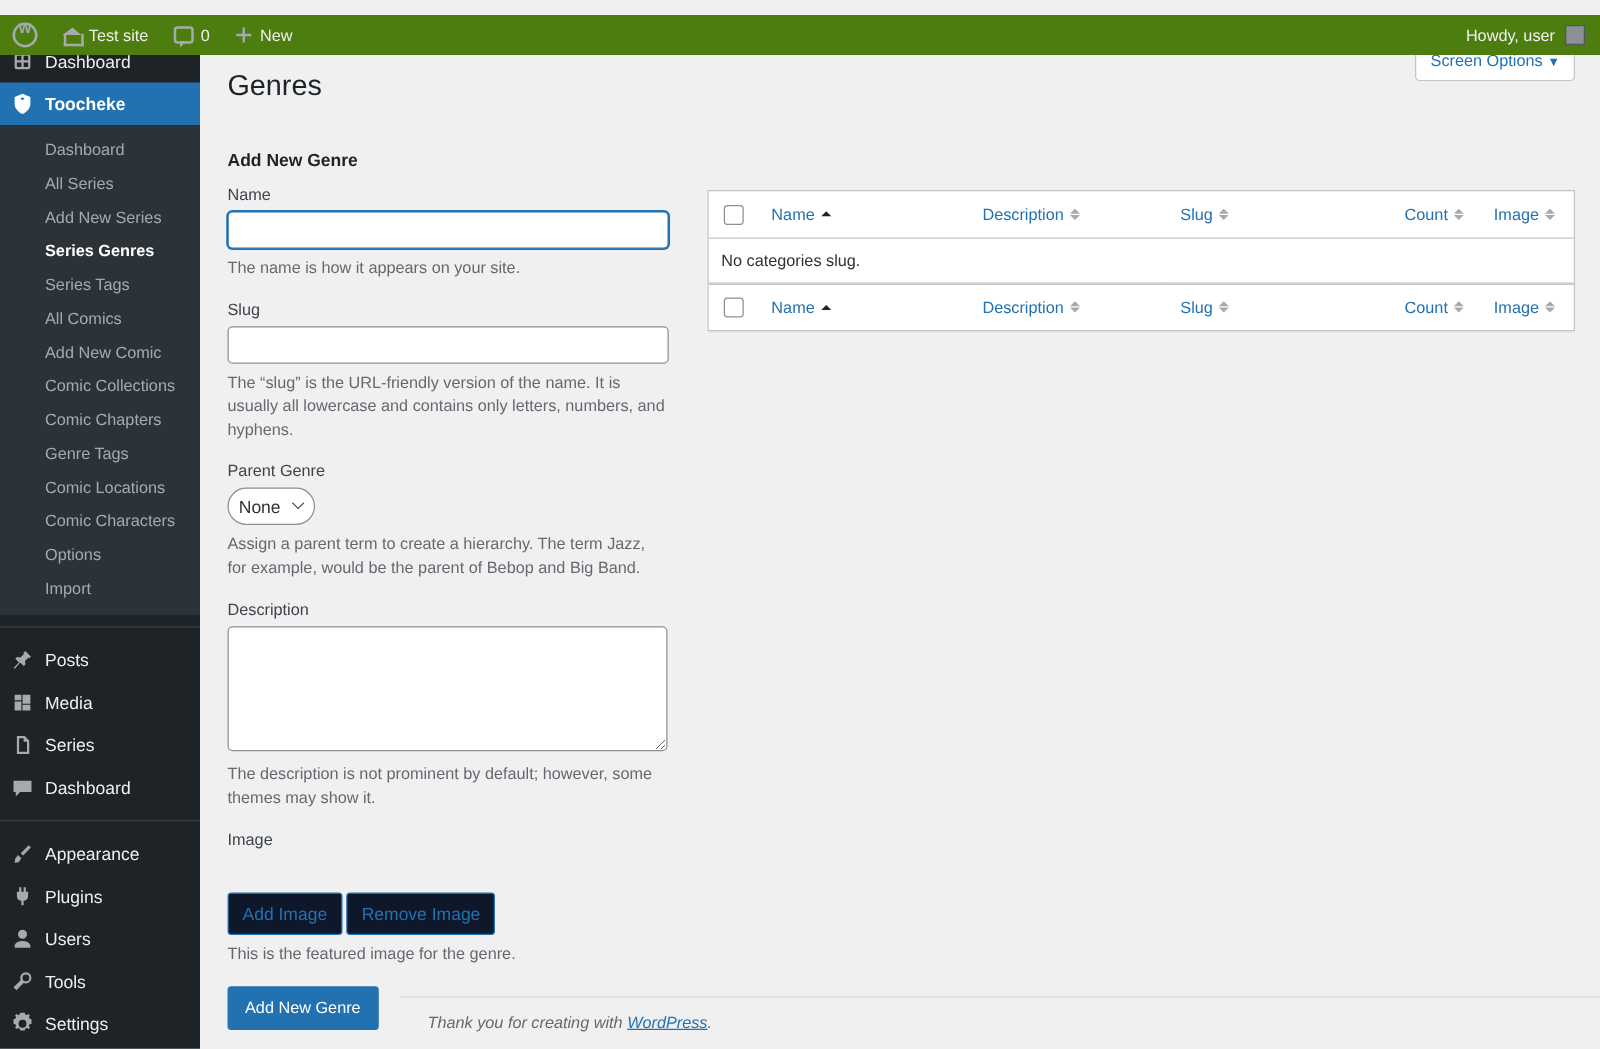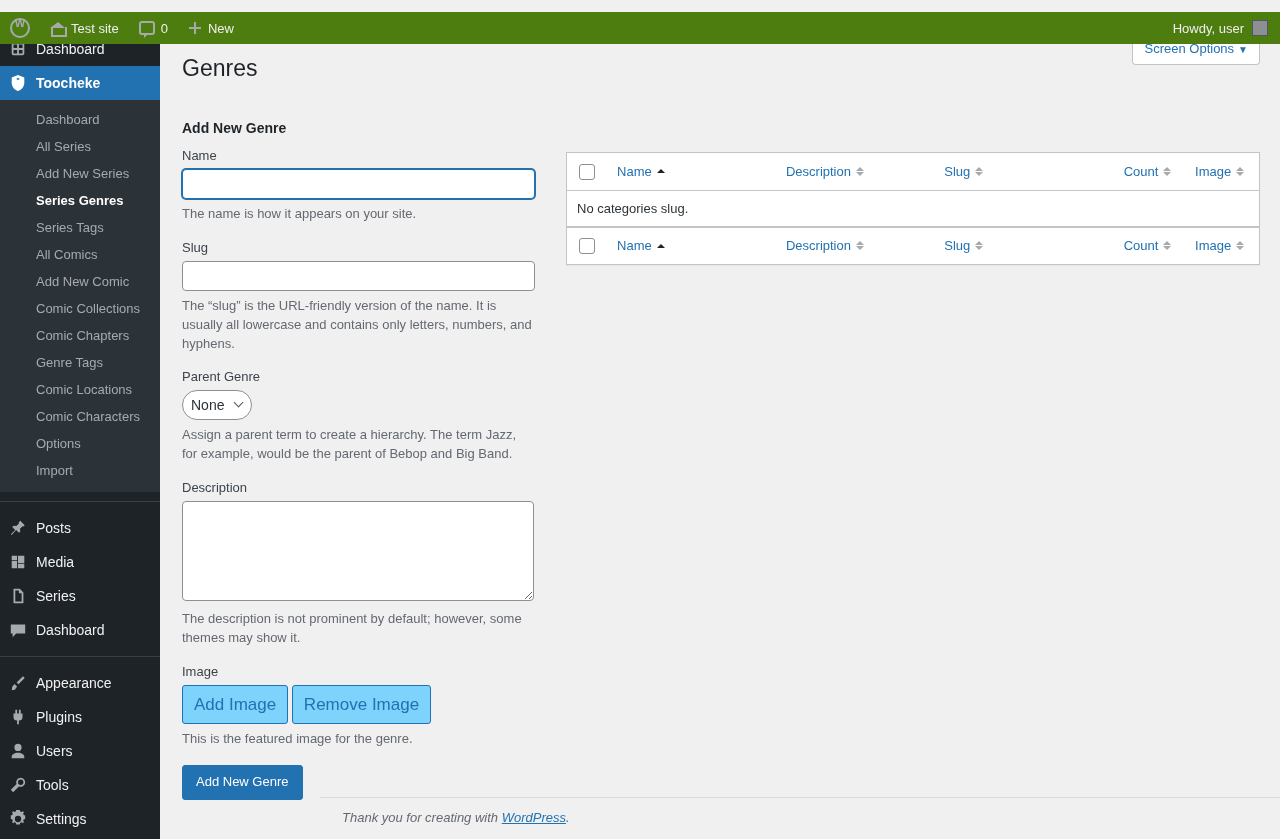--- a/index.html
+++ b/index.html
@@ -271,28 +271,29 @@
   .select-wrap .chev::before {
     content: "";
     position: absolute; left: 0; top: 0;
     width: 6px; height: 6px;
     border-left: 1.6px solid #50575e;
     border-bottom: 1.6px solid #50575e;
     transform: rotate(-45deg);
   }
   .btn-secondary {
     display: inline-block;
-    background: #7dd3fc;
+    background: #0f172a;
     border: 1px solid #2271b1;
     border-radius: 3px;
     color: #2271b1;
-    font-size: 17px;
+    font-size: 14px;
     padding: 5px 11px;
     cursor: pointer;
     line-height: 1.6;
+    margin-top: 29px;
   }
   .btn-primary {
     display: inline-block;
     background: #2271b1;
     border: 1px solid #2271b1;
     border-radius: 3px;
     color: #fff;
     font-size: 13px;
     padding: 6px 13px;
     cursor: pointer;

